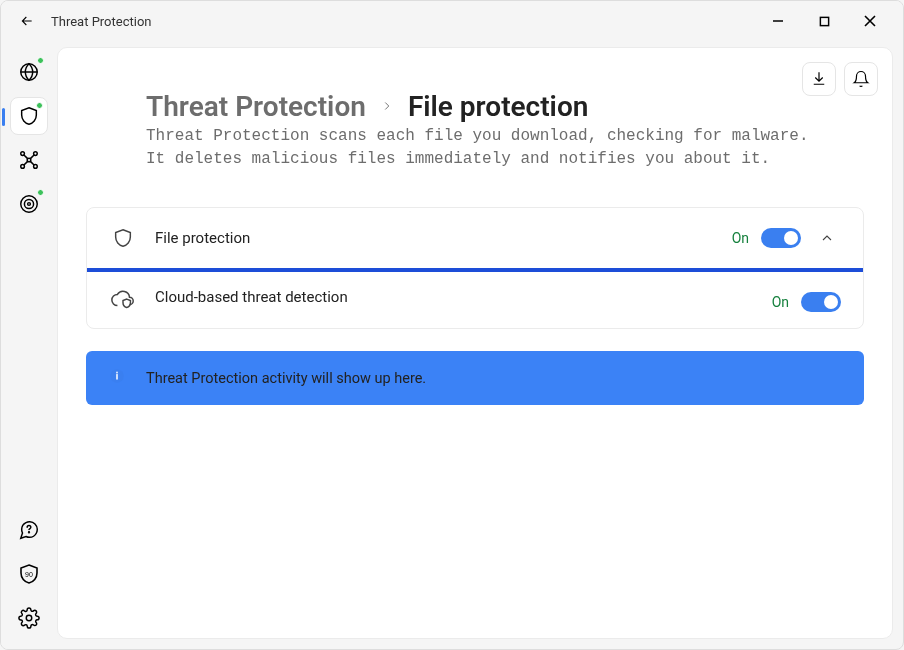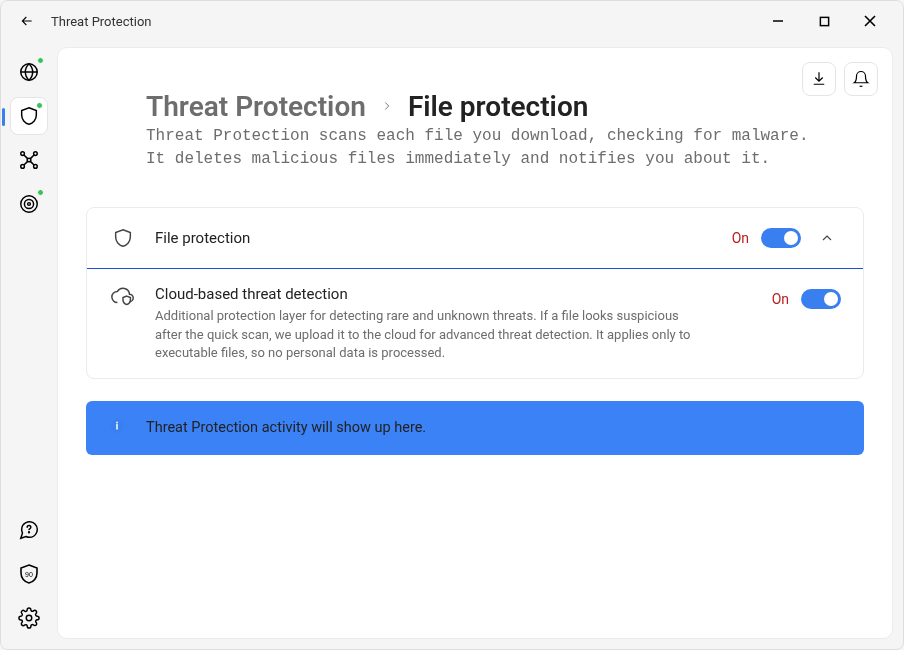--- a/index.html
+++ b/index.html
@@ -163,21 +163,21 @@
       border: 1px solid #ebebeb;
       border-radius: 8px;
     }
     .setting-row {
       display: flex;
       align-items: center;
       padding: 16px 22px;
       gap: 18px;
     }
     .setting-row + .setting-row {
-      border-top: 1px solid #1d4ed8;
+      border-top: 4px solid #1d4ed8;
     }
     .setting-icon {
       width: 28px;
       display: flex;
       justify-content: center;
       align-items: flex-start;
       color: #444;
     }
     .setting-body {
       flex: 1;
@@ -193,21 +193,21 @@
       margin-top: 4px;
       max-width: 540px;
     }
     .setting-right {
       display: flex;
       align-items: center;
       gap: 12px;
     }
     .status-text {
       font-size: 14px;
-      color: #b91c1c;
+      color: #15803d;
     }
     .toggle {
       width: 40px;
       height: 20px;
       border-radius: 20px;
       background: #3a7ff0;
       position: relative;
       cursor: pointer;
     }
     .toggle .knob {
@@ -383,21 +383,20 @@
 
       <div class="setting-row" style="align-items:flex-start;">
         <div class="setting-icon" style="margin-top:2px;">
           <svg width="26" height="20" viewBox="0 0 28 20">
               <path d="M8 16a6 6 0 010-12 7 7 0 0113 3 4 4 0 010 8"></path>
               <path d="M18 9l4 1.5v2.5c0 2.5-1.7 4.5-4 5-2.3-.5-4-2.5-4-5V10.5L18 9z"></path>
             </svg>
         </div>
         <div class="setting-body">
           <div class="setting-title">Cloud-based threat detection</div>
-          <div class="setting-sub">Additional protection layer for detecting rare and unknown threats. If a file looks suspicious after the quick scan, we upload it to the cloud for advanced threat detection. It applies only to executable files, so no personal data is processed.</div>
         </div>
         <div class="setting-right" style="margin-top:4px;">
           <span class="status-text">On</span>
           <div class="toggle">
               <div class="knob"></div>
             </div>
         </div>
       </div>
     </div>
 

